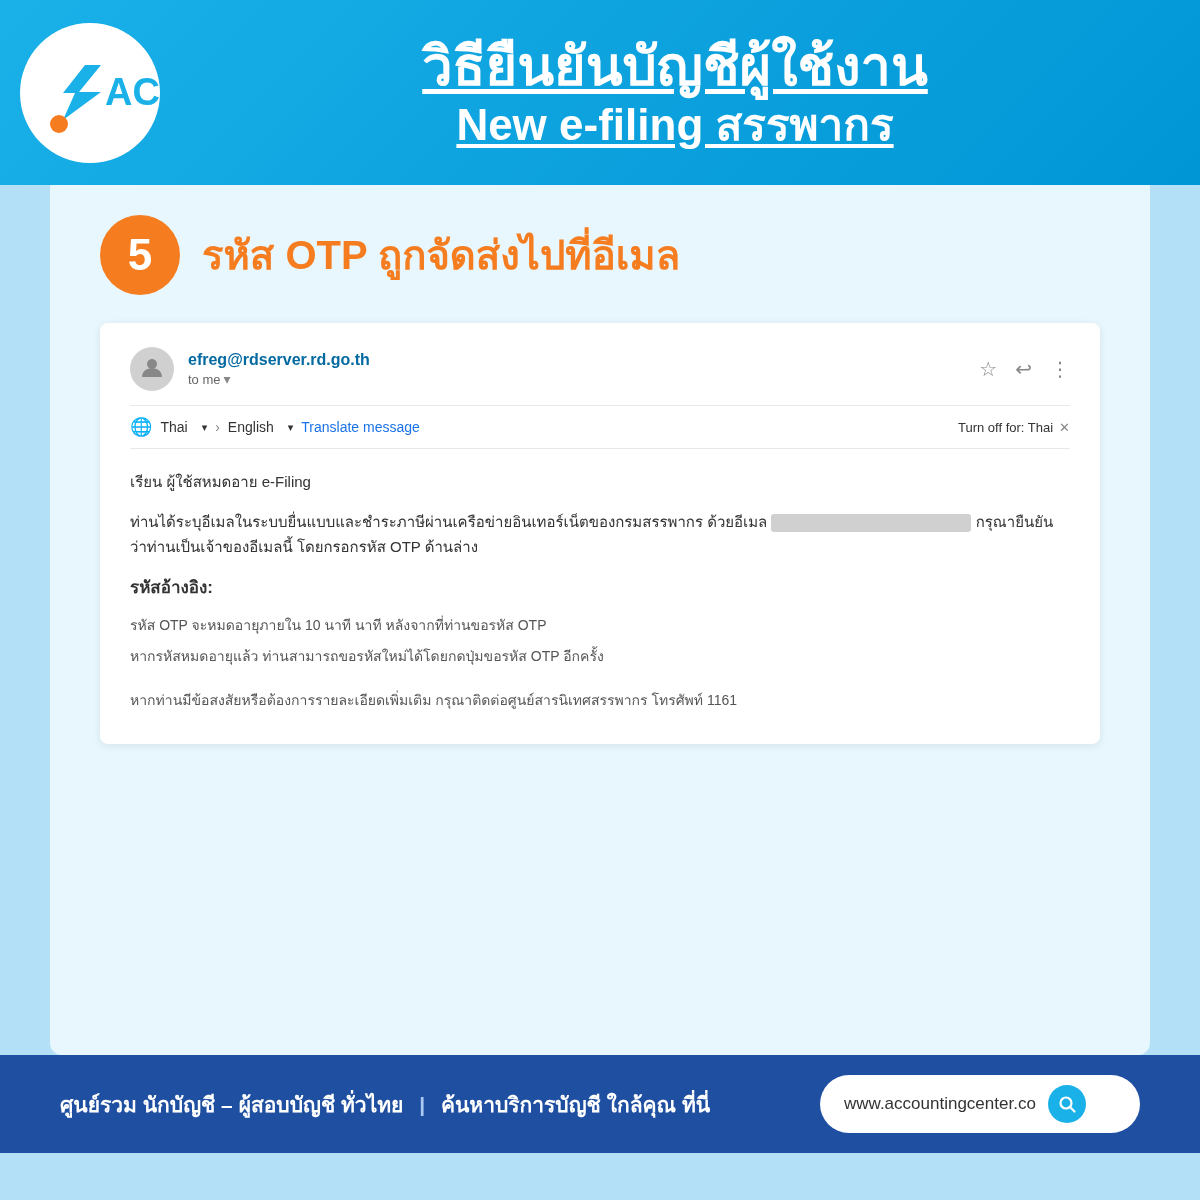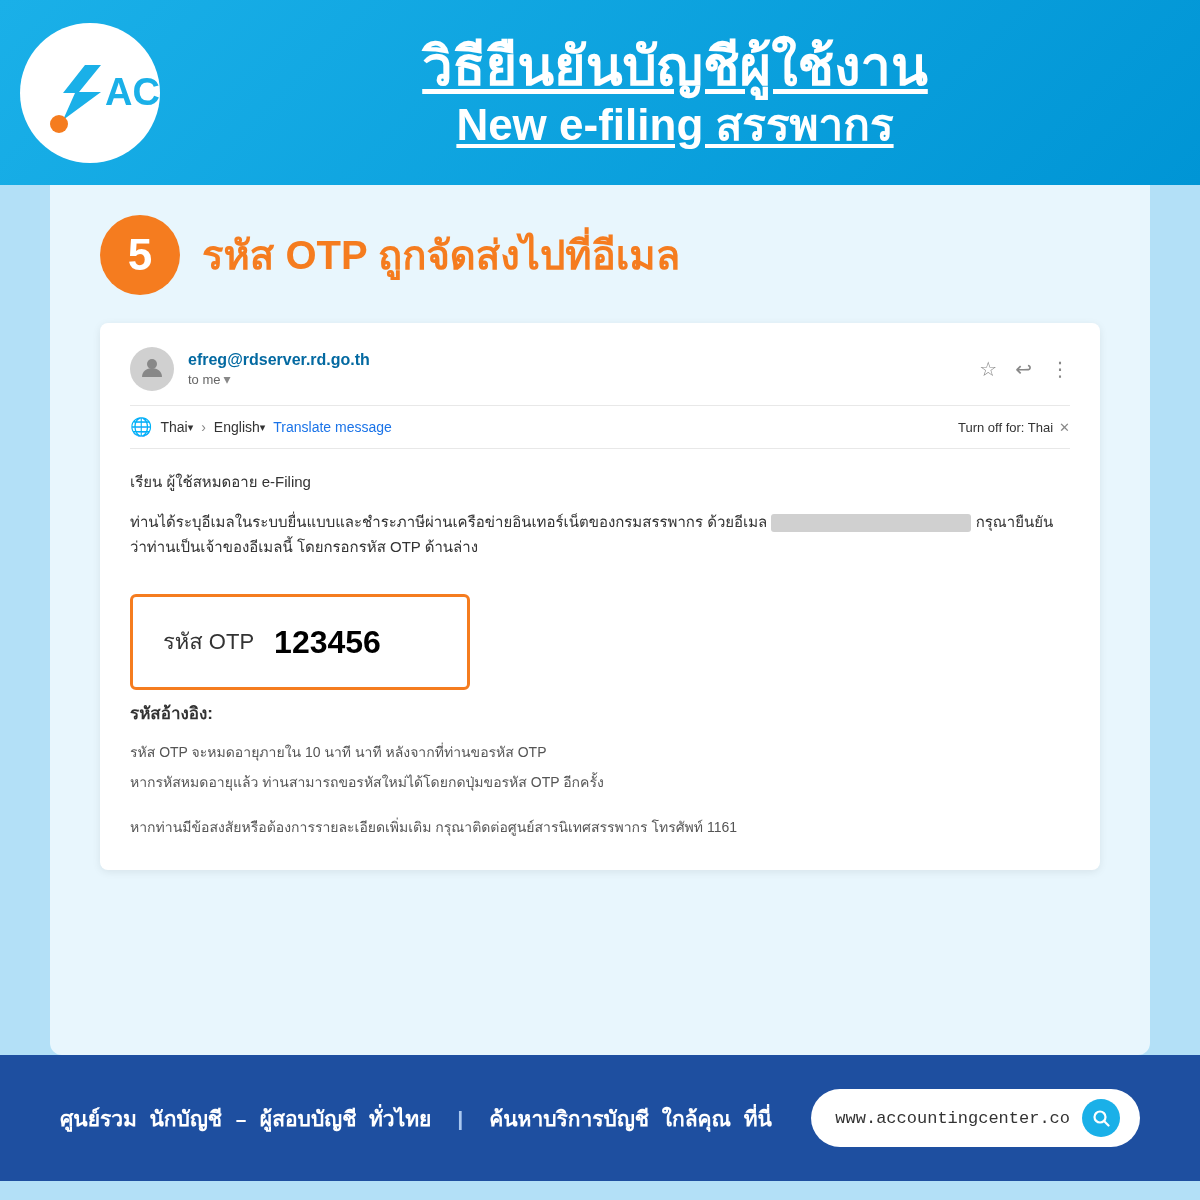--- a/index.html
+++ b/index.html
@@ -191,21 +191,21 @@
     }
 
     .translate-icon {
       font-size: 18px;
       color: #555;
     }
 
     .lang-btn {
       display: flex;
       align-items: center;
-      gap: 0;
+      gap: 14px;
       font-size: 14px;
       color: #333;
       cursor: pointer;
     }
 
     .translate-link {
       color: #1a73e8;
       font-size: 14px;
       cursor: pointer;
     }
@@ -301,23 +301,22 @@
       margin-bottom: 8px;
       line-height: 1.6;
     }
 
     
     .footer {
       background: #1e4fa0;
       display: flex;
       align-items: center;
       justify-content: space-between;
-      padding: 34px 60px;
+      padding: 20px 60px;
       min-height: 80px;
-      font-family: Liberation Mono, monospace;
     }
 
     .footer-text {
       font-size: 21px;
       font-weight: 700;
       color: white;
     }
 
     .footer-text .pipe {
       color: #aac8f0;
@@ -436,24 +435,20 @@
 
       <div class="email-greeting">เรียน ผู้ใช้สหมดอาย e-Filing</div>
 
       <div class="email-paragraph">
         <span>ท่านได้ระบุอีเมลในระบบยื่นแบบและชำระภาษีผ่านเครือข่ายอินเทอร์เน็ตของกรมสรรพากร ด้วยอีเมล</span>
         <span class="email-blurred"></span>
         <span>กรุณายืนยัน ว่าท่านเป็นเจ้าของอีเมลนี้ โดยกรอกรหัส OTP ด้านล่าง</span>
       </div>
 
       
-      <div class="otp-box">
-        <span class="otp-label">รหัส OTP</span>
-        <span class="otp-code">123456</span>
-      </div>
 
       <div class="ref-code">รหัสอ้างอิง:</div>
 
       <div class="email-note">รหัส OTP จะหมดอายุภายใน 10 นาที นาที หลังจากที่ท่านขอรหัส OTP</div>
       <div class="email-note2">หากรหัสหมดอายุแล้ว ท่านสามารถขอรหัสใหม่ได้โดยกดปุ่มขอรหัส OTP อีกครั้ง</div>
 
       <div class="email-contact">หากท่านมีข้อสงสัยหรือต้องการรายละเอียดเพิ่มเติม กรุณาติดต่อศูนย์สารนิเทศสรรพากร โทรศัพท์ 1161</div>
 
     </div>
 

